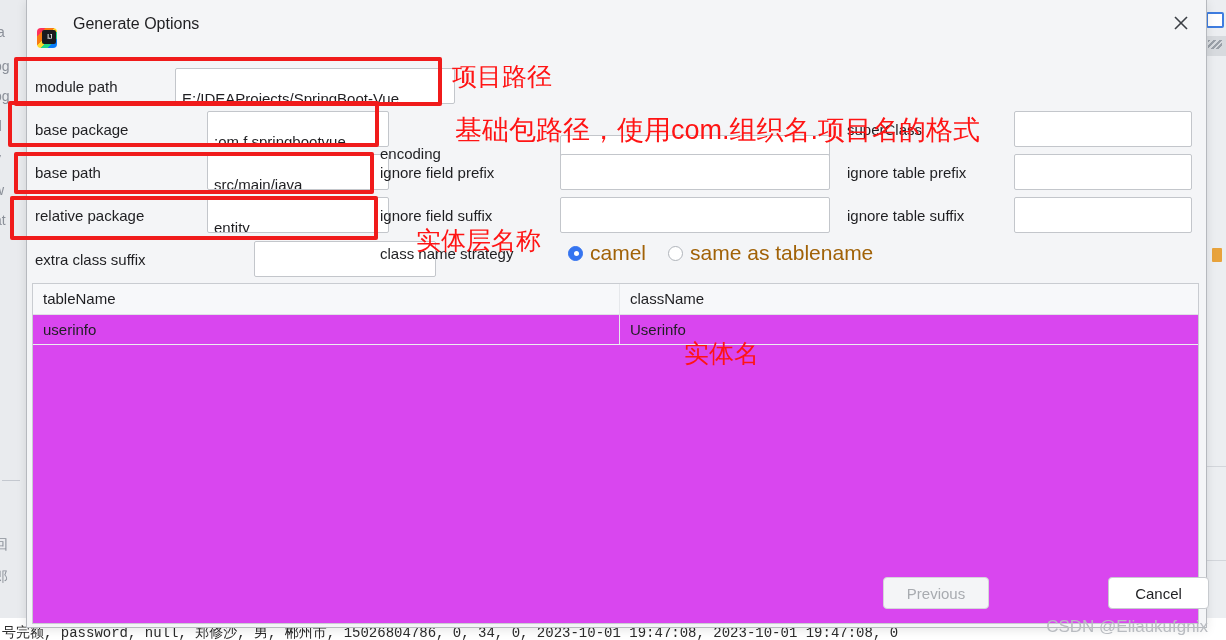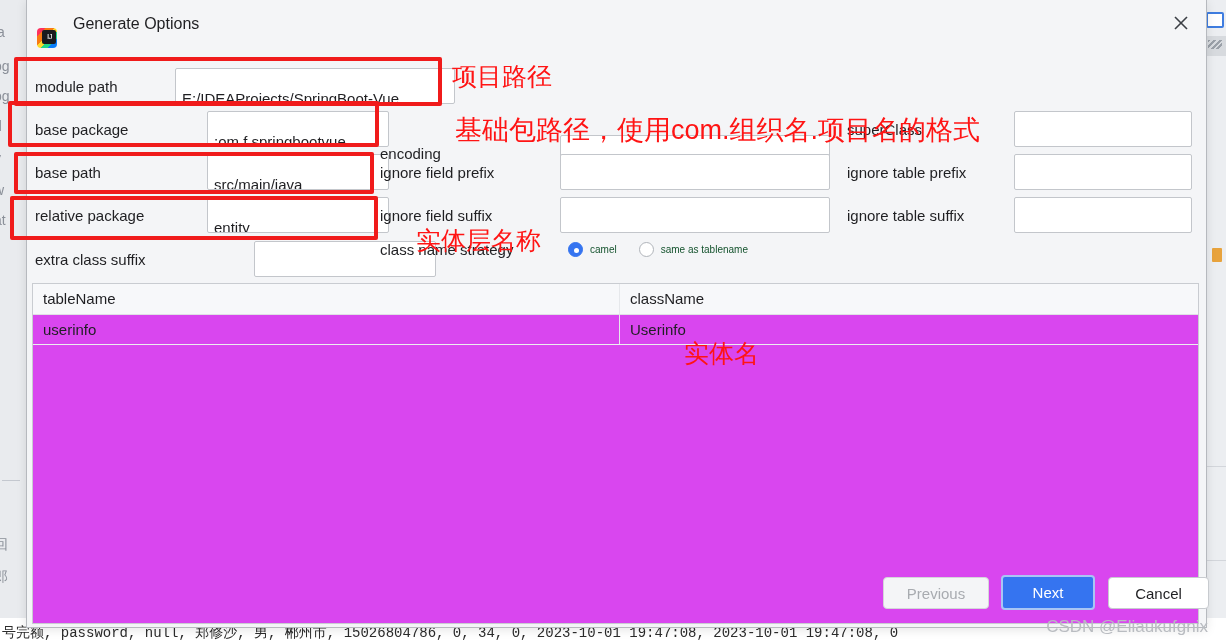--- a/index.html
+++ b/index.html
@@ -160,21 +160,21 @@
     border: 1px solid #b0b4ba; background: #fff;
     position: relative; flex: 0 0 auto;
   }
   .radio.checked {
     background: #3574f0; border-color: #3574f0;
   }
   .radio.checked::after {
     content:""; position:absolute; left: 4.5px; top: 4.5px;
     width: 5px; height: 5px; border-radius: 50%; background: #fff;
   }
-  .radio-label { font-size: 10px; color: #14532d; }
+  .radio-label { font-size: 21px; color: #a16207; }
 
   
   #table-panel {
     position: absolute;
     left: 5px; top: 283px;
     width: 1167px; height: 341px;
     background: #d946ef;
     border: 1px solid #c9ccd1;
   }
   #table-head {
@@ -371,21 +371,20 @@
       <div class="th col2">className</div>
     </div>
     <div class="trow">
       <div class="td col1">userinfo</div>
       <div class="td col2">Userinfo</div>
     </div>
   </div>
 
   <div id="footer">
     <div class="btn" id="btn-previous">Previous</div>
-    <div class="btn" id="btn-next">Next</div>
     <div class="btn" id="btn-cancel">Cancel</div>
   </div>
 </div>
 
 <div class="redbox" style="left:14px;  top:57px;  width:428px; height:49px;"></div>
 <div class="redbox" style="left:8px;   top:101px; width:371px; height:46px;"></div>
 <div class="redbox" style="left:14px;  top:152px; width:360px; height:42px;"></div>
 <div class="redbox" style="left:10px;  top:196px; width:368px; height:44px;"></div>
 
 <div class="redtext" id="ann-project-path">项目路径</div>

